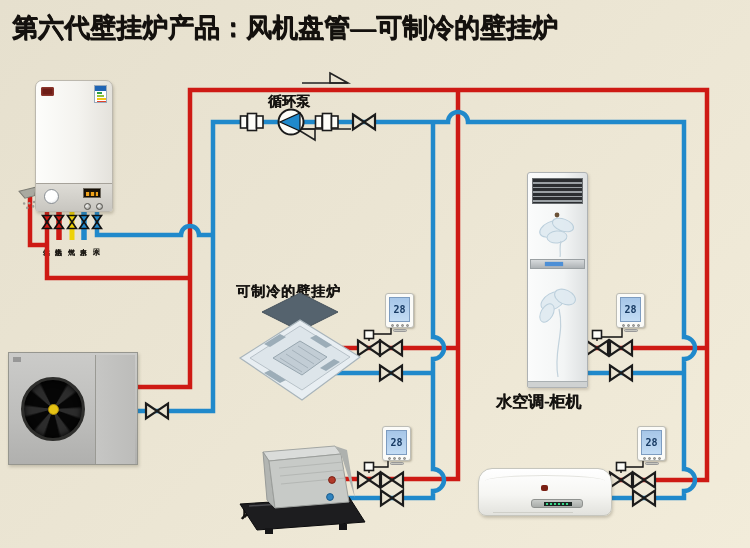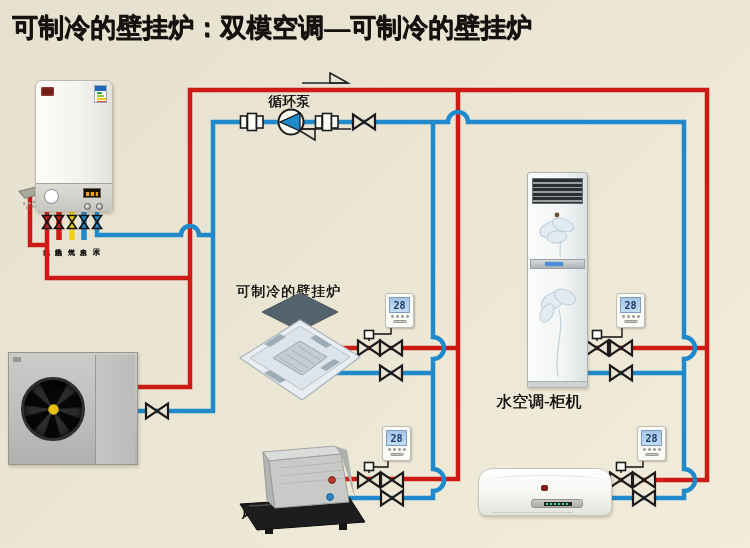--- a/index.html
+++ b/index.html
@@ -15,21 +15,21 @@
   }
   .abs{position:absolute;}
   #title{
     left:12px;top:10px;width:700px;
     font-family:"Liberation Serif","DejaVu Serif",serif;
     font-weight:700;font-size:26px;letter-spacing:0px;color:#14110e;
     text-shadow:0.5px 0.5px 0 #14110e;
   }
   .diagram-label{
     font-family:"Liberation Serif","DejaVu Serif",serif;
-    font-weight:400;color:#151310;text-shadow:0.4px 0.4px 0 #151310;
+    font-weight:700;color:#151310;text-shadow:0.4px 0.4px 0 #151310;
   }
   #pump-label{left:268px;top:93px;font-size:14px;}
   #cassette-label{left:236px;top:283px;font-size:14px;letter-spacing:1px;}
   #floor-label{left:496px;top:392px;font-size:16px;}
   #fancoil-label{left:241px;top:502px;font-size:16px;}
   #pipes{left:0;top:0;z-index:1;}
   .hot{stroke:var(--pipe_hot);stroke-width:4.5;fill:none;}
   .cold{stroke:var(--pipe_cold);stroke-width:4.5;fill:none;}
   .gasline{stroke:var(--gas);stroke-width:5;fill:none;}
   .stub{stroke-width:5.5;}
@@ -85,21 +85,21 @@
   #fu-grille{left:4px;right:4px;top:5px;height:26px;border:1px solid #6a6e71;
     background:repeating-linear-gradient(180deg,#2b2e31 0 3px,#9aa0a4 3px 4.5px);}
   #fu-band{left:2px;right:2px;top:86px;height:10px;
     background:linear-gradient(180deg,#d7dadc,#aeb3b6);border:1px solid #9aa0a3;}
   #fu-lcd{left:14px;top:2px;width:18px;height:4px;background:#4d8fd6;box-shadow:0 0 1px #2c6cb4;}
   #fu-base{left:0;right:0;bottom:0;height:6px;background:#cfd2d2;border-top:1px solid #aab0b2;}
   .fu-art{left:3px;width:53px;z-index:1;}
   
   .thermostat{width:29px;height:35px;background:#fbfbf8;border:1px solid #bdbdb6;border-radius:3px;
     box-shadow:1px 1px 2px rgba(90,80,60,.35);z-index:3;}
-  .thermo-screen{margin:3px 3px 2px 3px;height:16px;border:1px solid #7d9cc0;
+  .thermo-screen{margin:3px 3px 2px 3px;height:25px;border:1px solid #7d9cc0;
     background:linear-gradient(180deg,#a6c6e8,#c3dcf4);
     display:flex;align-items:center;justify-content:center;
     font-size:10px;font-weight:700;color:#173a63;font-family:"DejaVu Sans Mono",monospace;}
   .thermo-buttons{display:flex;justify-content:center;gap:2px;margin-top:2px;}
   .thermo-buttons s{width:3px;height:3px;border-radius:50%;background:#a9a9a2;border:0.5px solid #888;}
   .thermo-bar{margin:2px auto 0 auto;width:14px;height:3px;border-radius:2px;background:#c6c6bf;border:0.5px solid #999;}
   
   #cassette{left:228px;top:282px;width:140px;height:125px;}
   #fancoil{left:235px;top:440px;width:140px;height:100px;}
   
@@ -212,21 +212,21 @@
     <path class="valve" d="M610,365.5 L632,380.5 L632,365.5 L610,380.5 Z"></path>
     <path class="valve" d="M358,472.5 L380,487.5 L380,472.5 L358,487.5 Z"></path>
     <path class="valve" d="M381,472.5 L403,487.5 L403,472.5 L381,487.5 Z"></path>
     <path class="valve" d="M381,490.5 L403,505.5 L403,490.5 L381,505.5 Z"></path>
     <path class="valve" d="M610,472.5 L632,487.5 L632,472.5 L610,487.5 Z"></path>
     <path class="valve" d="M633,472.5 L655,487.5 L655,472.5 L633,487.5 Z"></path>
     <path class="valve" d="M633,490.5 L655,505.5 L655,490.5 L633,505.5 Z"></path>
   </g>
 </svg>
 
-<div id="title" class="abs">可制冷的壁挂炉：双模空调—可制冷的壁挂炉</div>
+<div id="title" class="abs">第六代壁挂炉产品：风机盘管—可制冷的壁挂炉</div>
 <div id="pump-label" class="abs diagram-label">循环泵</div>
 <div id="cassette-label" class="abs diagram-label">可制冷的壁挂炉</div>
 <div id="floor-label" class="abs diagram-label">水空调-柜机</div>
 <div id="fancoil-label" class="abs diagram-label">风机盘管</div>
 
 <div class="abs port-label" style="left:41px;">供水</div>
 <div class="abs port-label" style="left:53px;">生活热水</div>
 <div class="abs port-label" style="left:66px;">燃气</div>
 <div class="abs port-label" style="left:78px;">自来水</div>
 <div class="abs port-label" style="left:91px;">回水</div>

